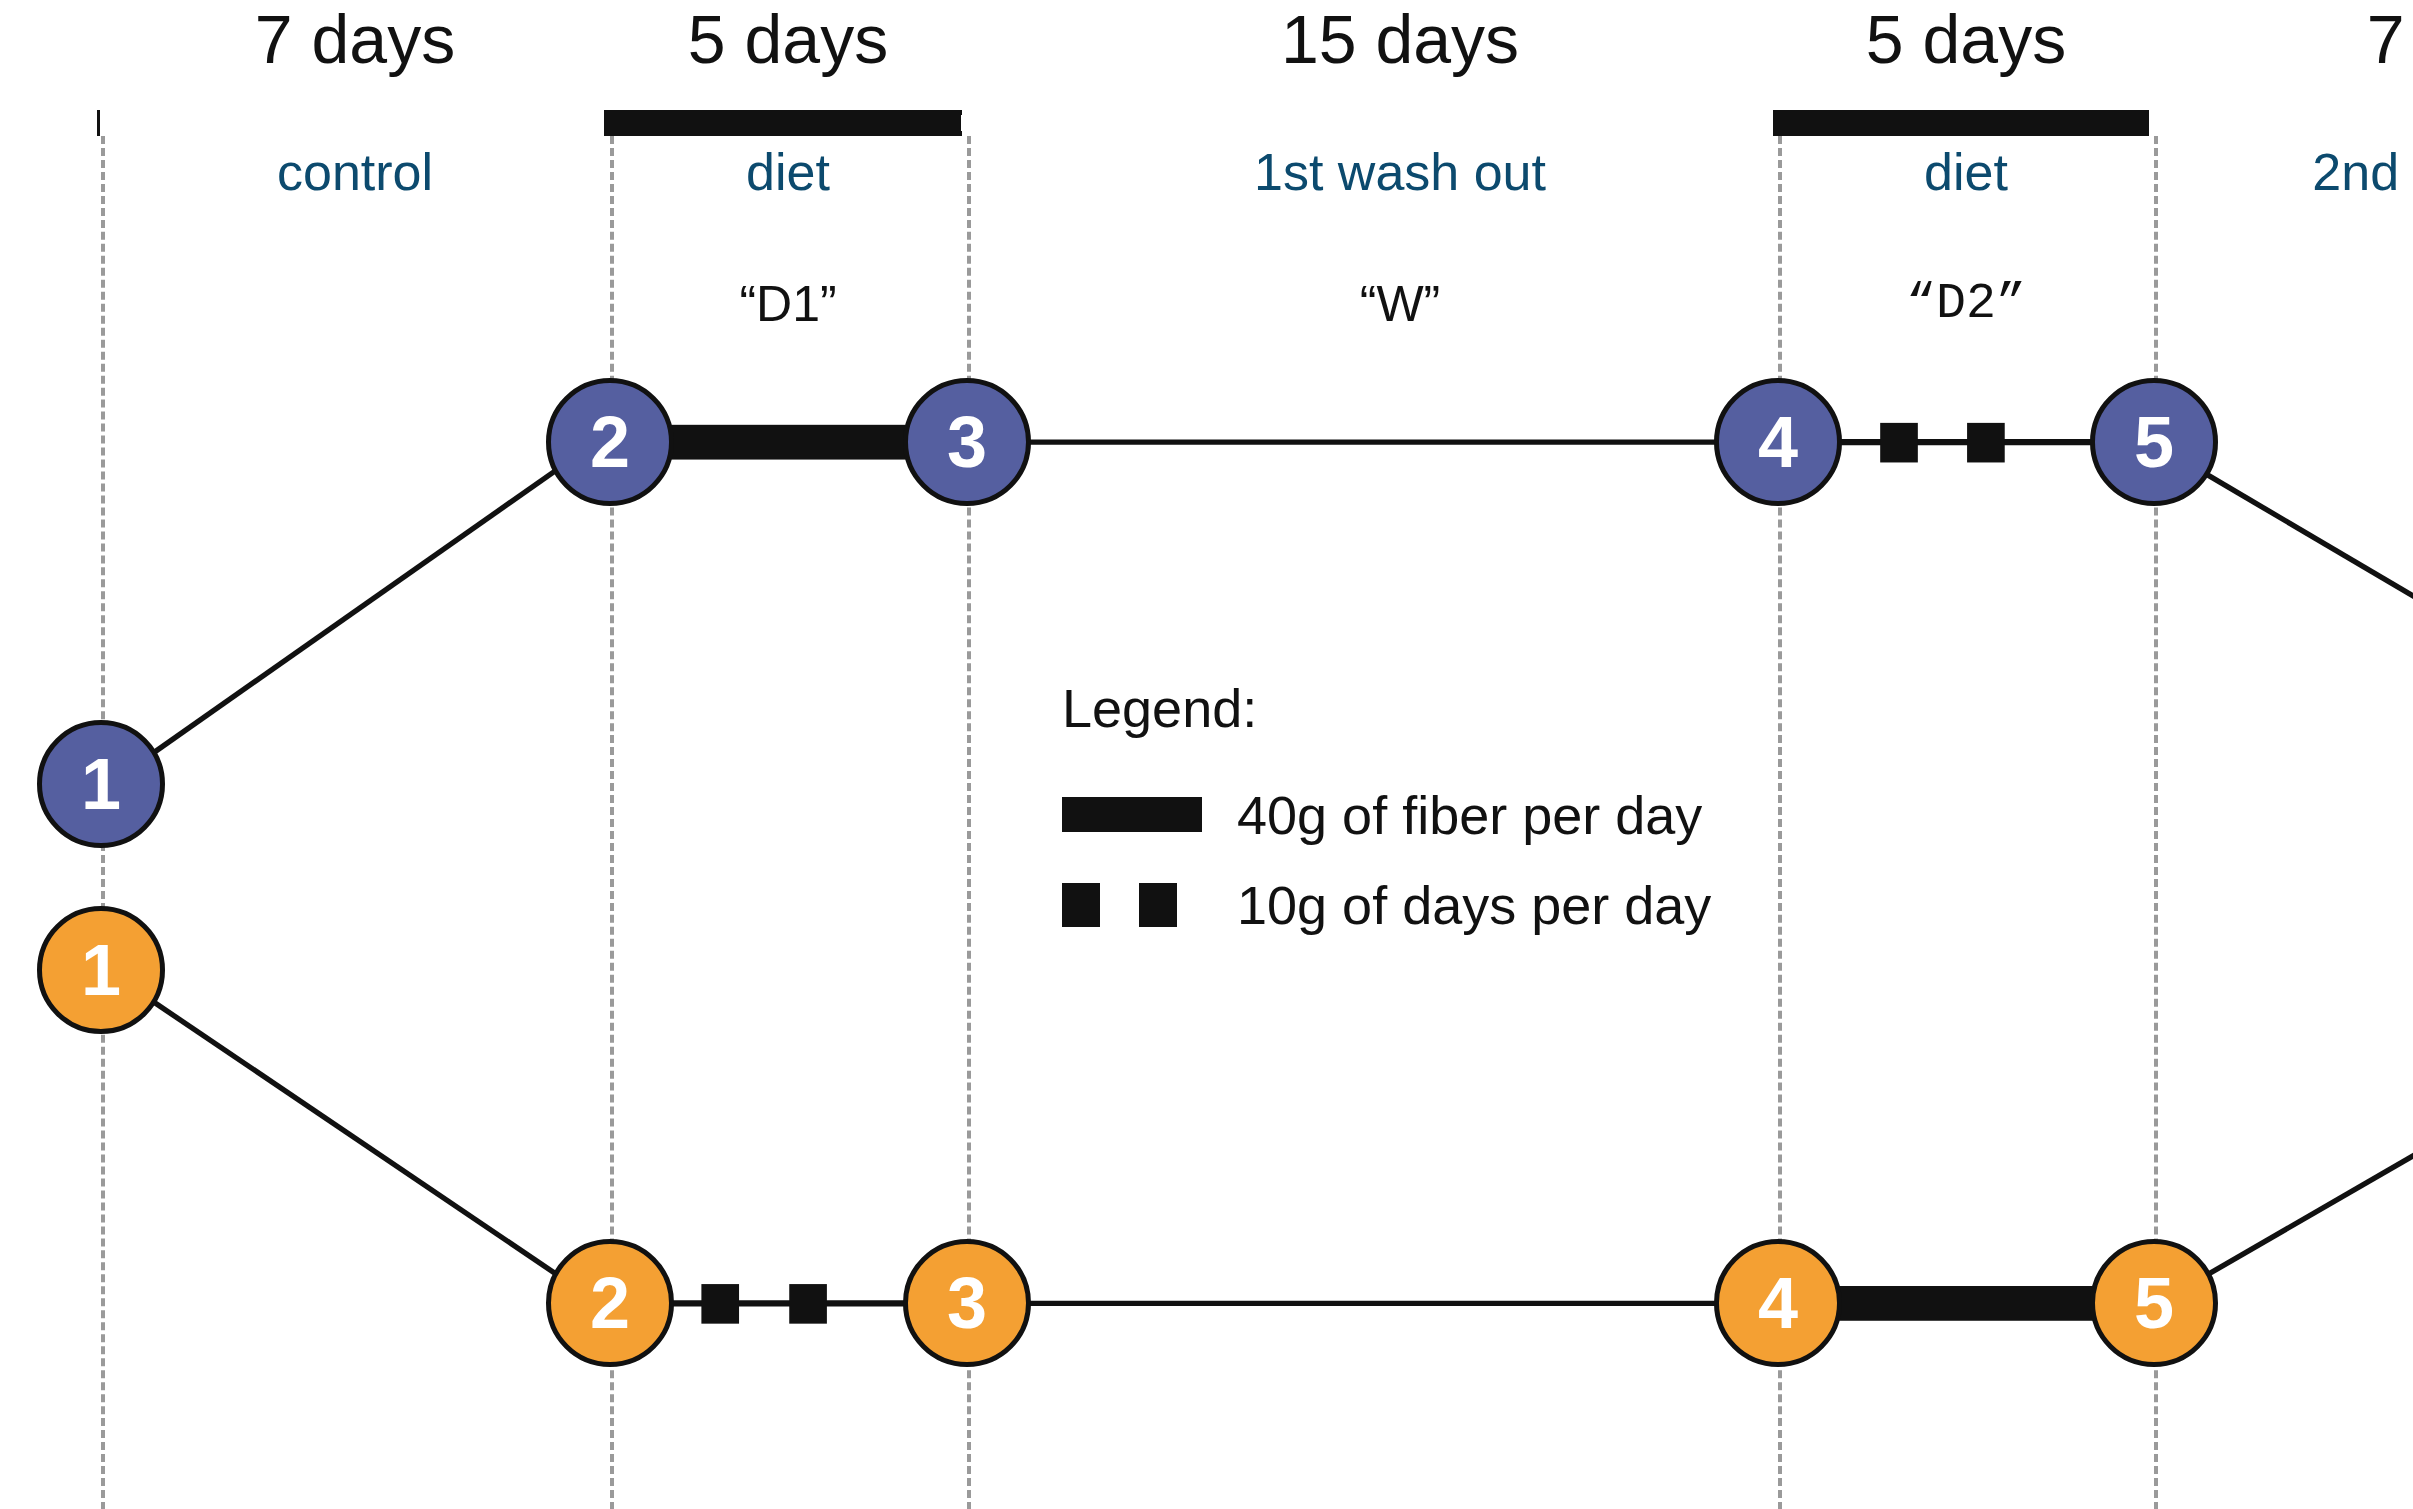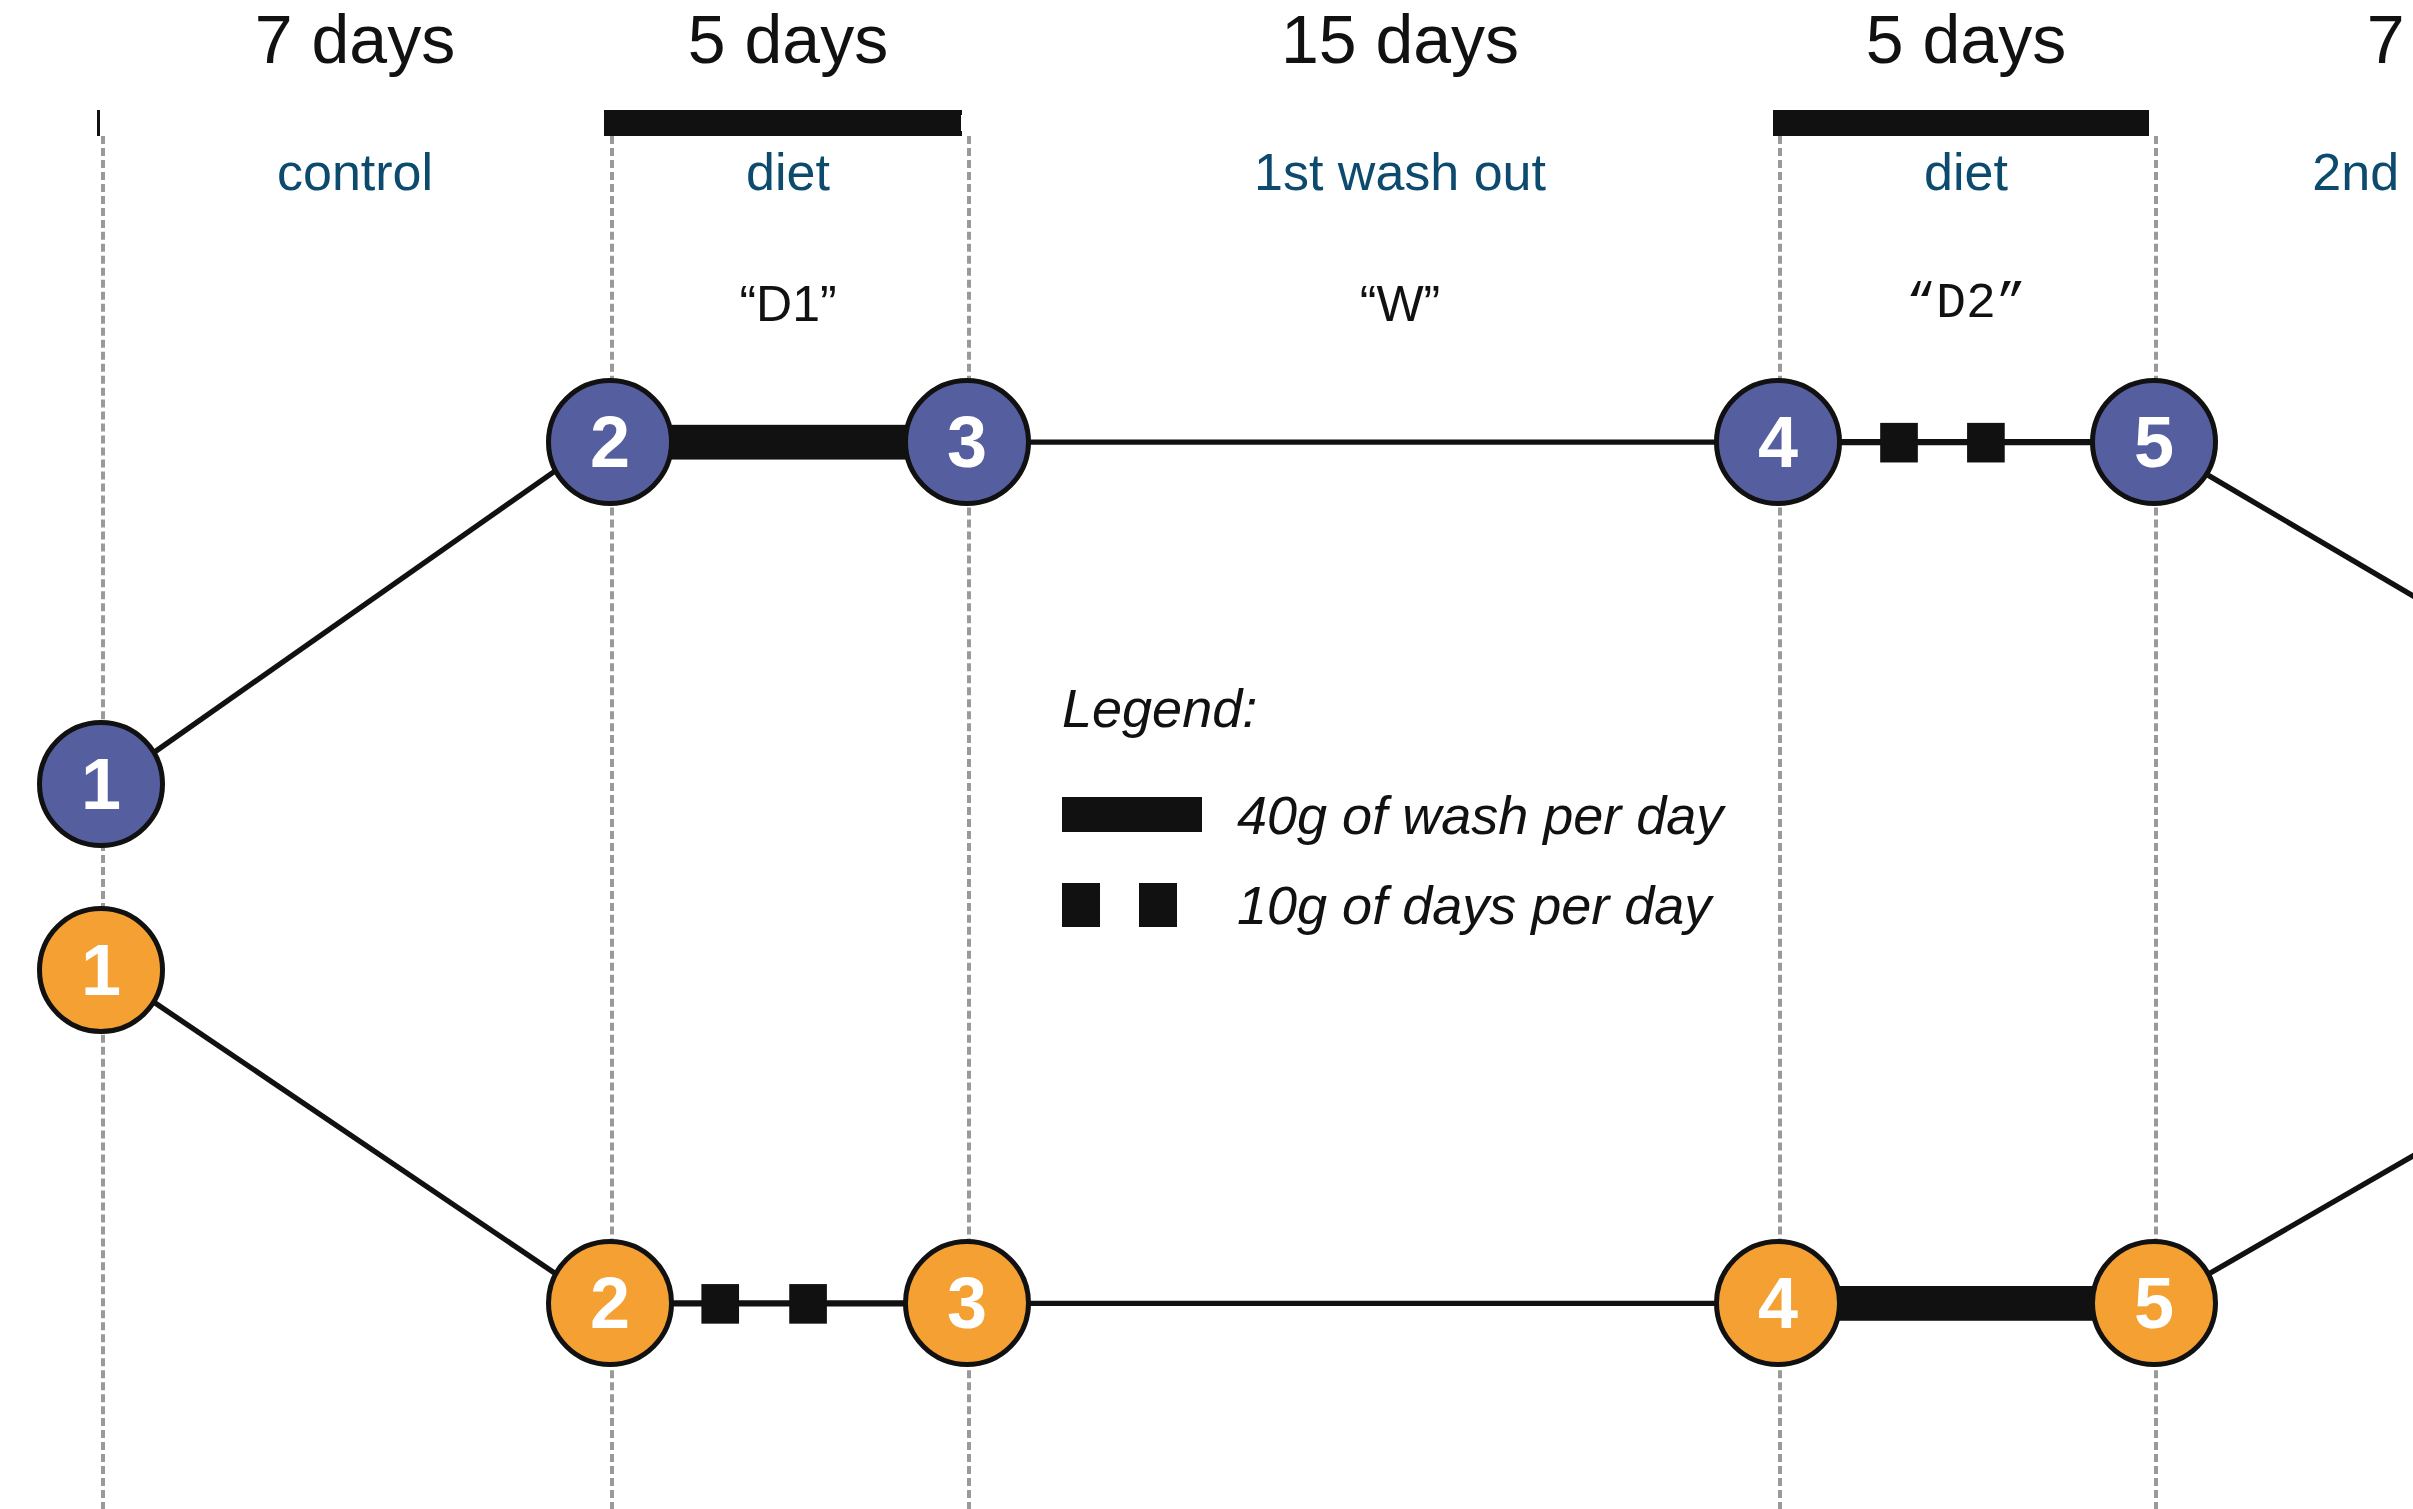--- a/index.html
+++ b/index.html
@@ -114,21 +114,20 @@
     z-index: 2;
     pointer-events: none;
   }
 
   
   #legend {
     position: absolute;
     left: 1062px;
     top: 681px;
     z-index: 6;
-    font-style: italic;
   }
   #legend-title {
     font-size: 54px;
     line-height: 1;
     color: #111;
     margin-bottom: 48px;
   }
   .legend-row {
     display: flex;
     align-items: center;
@@ -264,21 +263,21 @@
     <span>5</span>
   </div>
 
   <div id="legend">
     <div id="legend-title">Legend:</div>
 
     <div class="legend-row">
       <div class="legend-swatch">
         <div class="swatch-solid"></div>
       </div>
-      <div class="legend-text">40g of wash per day</div>
+      <div class="legend-text">40g of fiber per day</div>
     </div>
 
     <div class="legend-row">
       <div class="legend-swatch">
         <div class="swatch-dashed">
             <i class="d1"></i>
             <i class="d2"></i>
           </div>
       </div>
       <div class="legend-text">10g of days per day</div>

